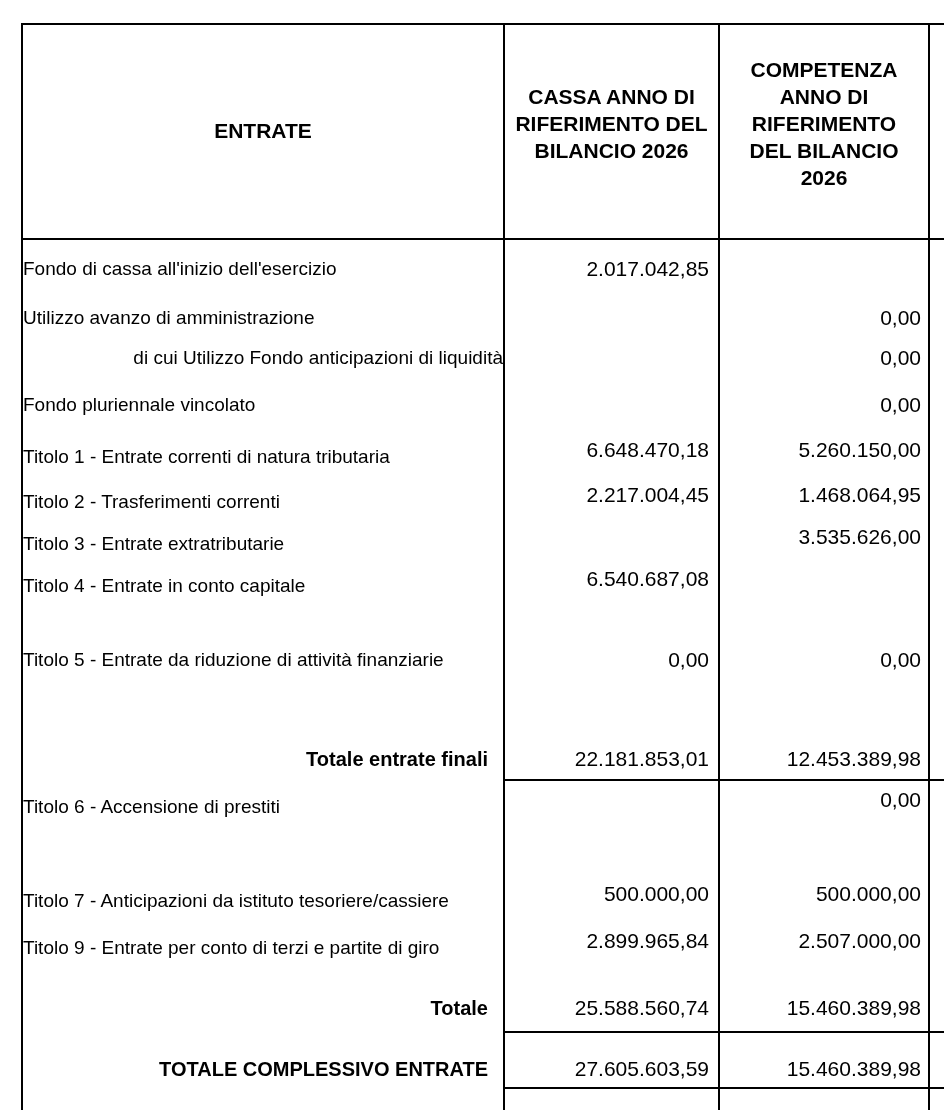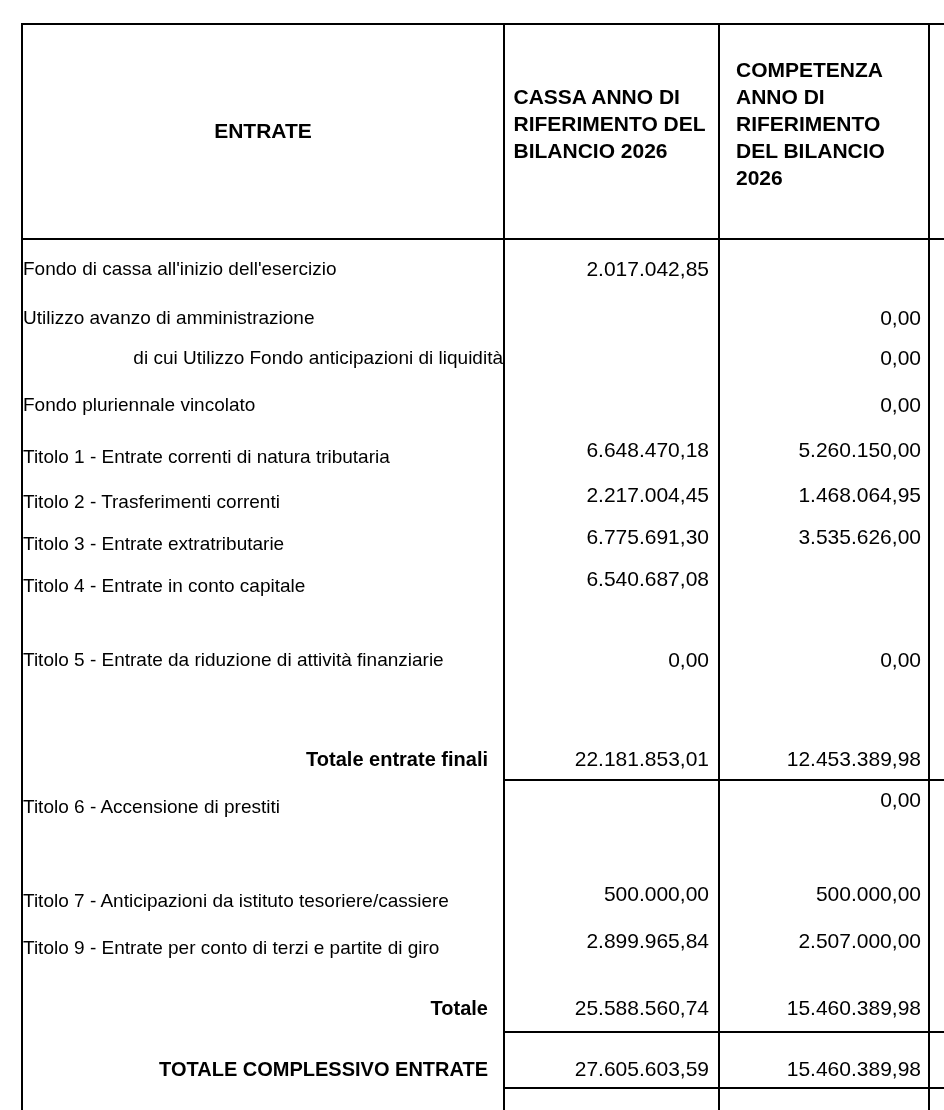--- a/index.html
+++ b/index.html
@@ -26,21 +26,21 @@
   .v-d2   { left: 718px; top: 23px; height: 1087px; }
   .v-d3   { left: 928px; top: 23px; height: 1087px; }
   
   .hcell {
     position: absolute;
     top: 23px;
     height: 215px;
     display: flex;
     align-items: center;
     justify-content: center;
-    text-align: left;
+    text-align: center;
     font-weight: bold;
     font-size: 21px;
     line-height: 27px;
   }
   .hcell-entrate    { left: 23px;  width: 480px; }
   .hcell-cassa      { left: 505px; width: 213px; }
   .hcell-competenza { left: 720px; width: 208px; }
   .hcell-cassa .hinner      { width: 196px; margin-top: -14px; }
   .hcell-competenza .hinner { width: 176px; margin-top: -14px; }
   
@@ -133,21 +133,20 @@
   </div>
 
   <div class="row num-hi" style="top:487px">
     <div class="cell label">Titolo 2 - Trasferimenti correnti</div>
     <div class="cell num cassa">2.217.004,45</div>
     <div class="cell num competenza">1.468.064,95</div>
   </div>
 
   <div class="row num-hi" style="top:529px">
     <div class="cell label">Titolo 3 - Entrate extratributarie</div>
-    <div class="cell num cassa">6.775.691,30</div>
     <div class="cell num competenza">3.535.626,00</div>
   </div>
 
   <div class="row num-hi" style="top:571px">
     <div class="cell label">Titolo 4 - Entrate in conto capitale</div>
     <div class="cell num cassa">6.540.687,08</div>
   </div>
 
   <div class="row" style="top:645px">
     <div class="cell label">Titolo 5 - Entrate da riduzione di attività finanziarie</div>

